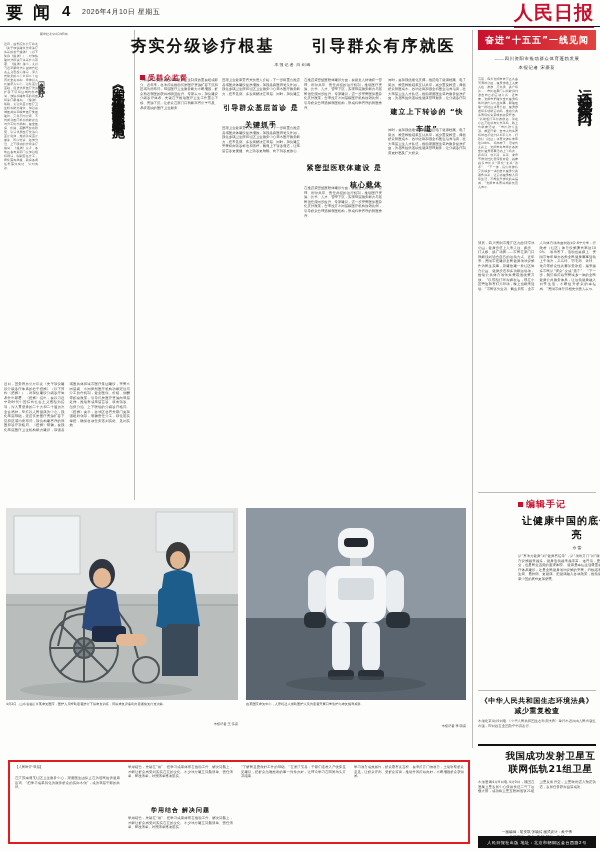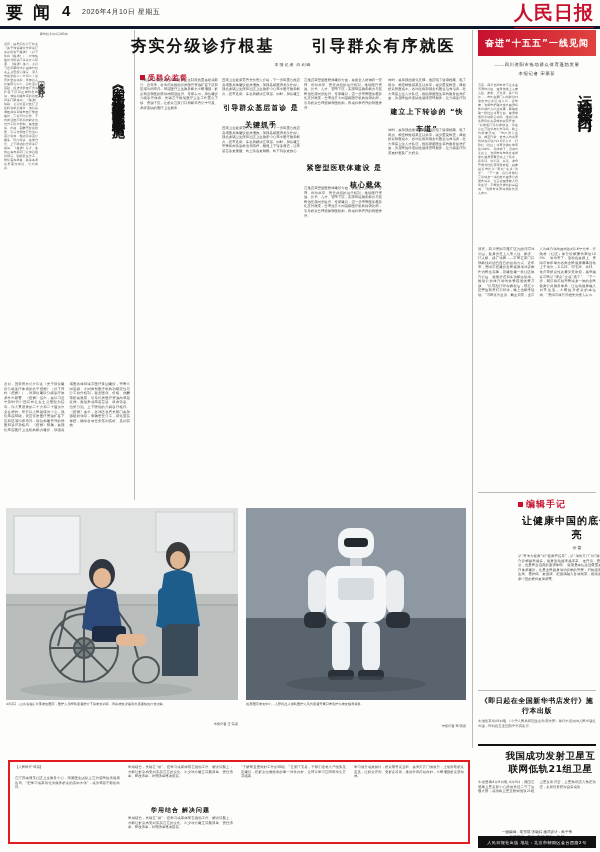--- a/index.html
+++ b/index.html
@@ -3,21 +3,21 @@
 <meta charset="utf-8">
 <style>
   html,body{margin:0;padding:0;background:#d8d8d8;}
   body{font-family:"Liberation Sans", sans-serif;}
   #page{
     position:relative;width:600px;height:852px;background:#fdfdfb;overflow:hidden;
   }
   
   .masthead{
     position:absolute;left:0;top:0;width:600px;height:26px;
-    border-bottom:3px solid #0f172a;
+    border-bottom:1px solid #0f172a;
   }
   .sec-title{
     position:absolute;left:6px;top:1px;font-size:17px;font-weight:bold;
     letter-spacing:2px;color:#111;font-family:"DejaVu Sans",sans-serif;
   }
   .page-no{
     position:absolute;left:62px;top:2px;font-size:15px;color:#111;font-weight:bold;
   }
   .issue-date{
     position:absolute;left:82px;top:7px;font-size:7px;color:#333;letter-spacing:.5px;
@@ -61,21 +61,21 @@
     letter-spacing:1px;margin-top:4px;font-family:"DejaVu Sans",sans-serif;
   }
   .subhead-box .sq{display:inline-block;width:5px;height:5px;background:#c8102e;margin-right:3px;}
   .mid-sub{
     font-size:7px;font-weight:bold;color:#111;letter-spacing:1px;text-align:center;
     font-family:"DejaVu Sans",sans-serif;line-height:17px;
   }
   
   .rail{position:absolute;left:478px;top:30px;width:118px;}
   .redbanner{
-    position:relative;width:118px;height:26px;background:linear-gradient(90deg,#c8102e,#e0443f);
+    position:relative;width:118px;height:20px;background:linear-gradient(90deg,#c8102e,#e0443f);
     color:#fff;font-size:9px;font-weight:bold;letter-spacing:1px;
     display:flex;align-items:center;justify-content:center;font-family:"DejaVu Sans",sans-serif;
   }
   .rail-kicker{font-size:4.4px;color:#333;text-align:center;letter-spacing:.6px;margin-top:5px;line-height:7px;}
   .rail-vtitle{
     margin:6px auto 0;width:74px;height:150px;
     writing-mode:vertical-rl;text-orientation:upright;
     font-size:15px;font-weight:bold;letter-spacing:4px;color:#111;
     font-family:"DejaVu Sans",sans-serif;
   }
@@ -278,21 +278,21 @@
     </div>
     <div class="editor-note-title">让健康中国的底色更鲜亮</div>
     <div class="editor-note-by">余 蕾</div>
     <div class="tiny" style="margin-top:4px;height:176px;overflow:hidden;">从“有地方健身”到“健身有指导”，从“场馆开门”到“服务上门”，群众身边的体育设施越来越多，健身活动越来越丰富。这背后，是公共服务供给理念的转变，也是民生温度的直观体现。
 
 健康是幸福生活最重要的指标。无论是分级诊疗体系建设，还是全民健身场地设施的完善，归根结底都是为了让人民群众少生病、看好病、更健康。把健康融入各项政策，推动健康关口前移，才能让健康中国的底色更加鲜亮。</div>
   </div>
 
   <div class="hline" style="left:478px;top:690px;width:118px;"></div>
   <div style="position:absolute;left:478px;top:696px;width:118px;">
-    <div class="law-title">《即日起在全国新华书店发行》施行本出版</div>
+    <div class="law-title">《中华人民共和国生态环境法典》减少重复检查</div>
     <div class="tiny" style="margin-top:3px;height:28px;overflow:hidden;">本报北京4月9日电  《中华人民共和国生态环境法典》单行本近日由人民出版社出版，即日起在全国新华书店发行。</div>
   </div>
 
   <div class="hline" style="left:478px;top:744px;width:118px;border-top:2px solid #111;"></div>
   <div style="position:absolute;left:478px;top:750px;width:118px;">
     <div class="sat-title">我国成功发射卫星互联网低轨21组卫星</div>
     <div class="tiny" style="margin-top:4px;height:46px;overflow:hidden;columns:2;column-gap:5px;">本报酒泉4月9日电  4月9日，我国在酒泉卫星发射中心使用长征二号丁运载火箭，成功将卫星互联网低轨21组卫星发射升空，卫星顺利进入预定轨道，发射任务获得圆满成功。</div>
     <div class="footer-credits" style="margin-top:4px;white-space:pre-line;">一版编辑：胡安琪 张晓转  版式设计：蔡华伟
 二版编辑：李  舸  李  琰  校对：王  晴
 三版编辑：赵  成  王  洲  校对：吴  玥</div>

